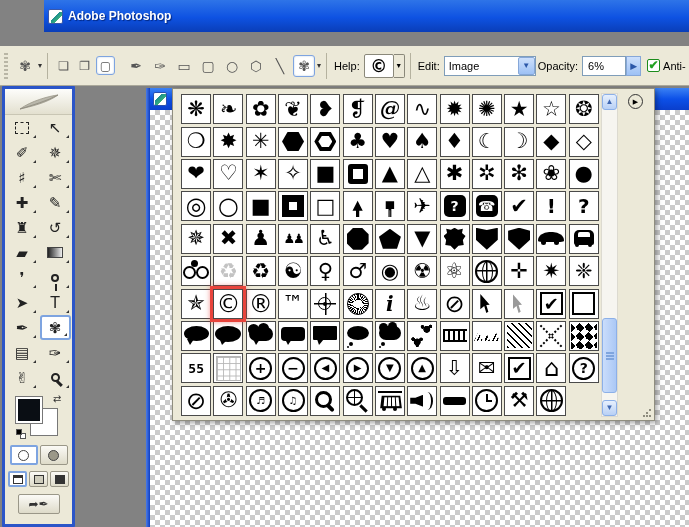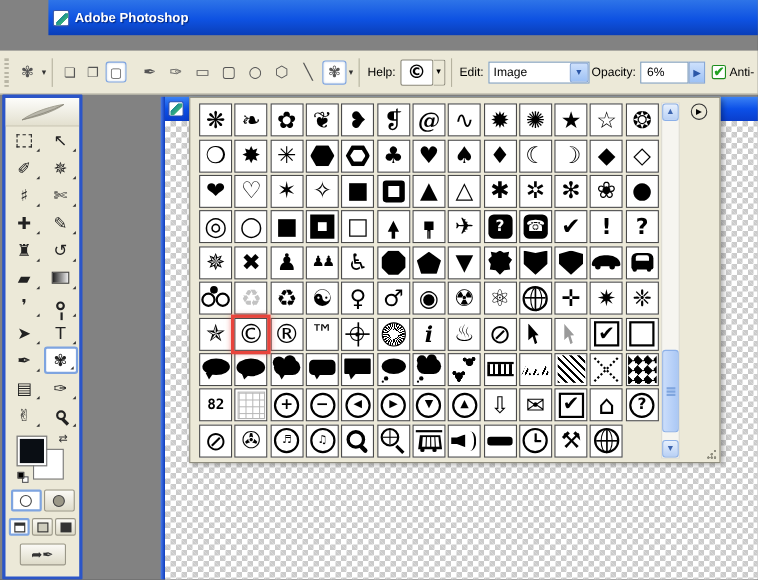--- a/index.html
+++ b/index.html
@@ -694,21 +694,21 @@
         <div class="cell">
           <span class="shape s-stripes"></span>
         </div>
         <div class="cell">
           <span class="shape s-dotx"></span>
         </div>
         <div class="cell">
           <span class="shape s-diam"></span>
         </div>
         <div class="cell">
-          <span class="g lcd">82</span>
+          <span class="g lcd">55</span>
         </div>
         <div class="cell">
           <span class="shape s-grid"></span>
         </div>
         <div class="cell">
           <span class="shape s-circ">
             <span>+</span>
           </span>
         </div>
         <div class="cell">

